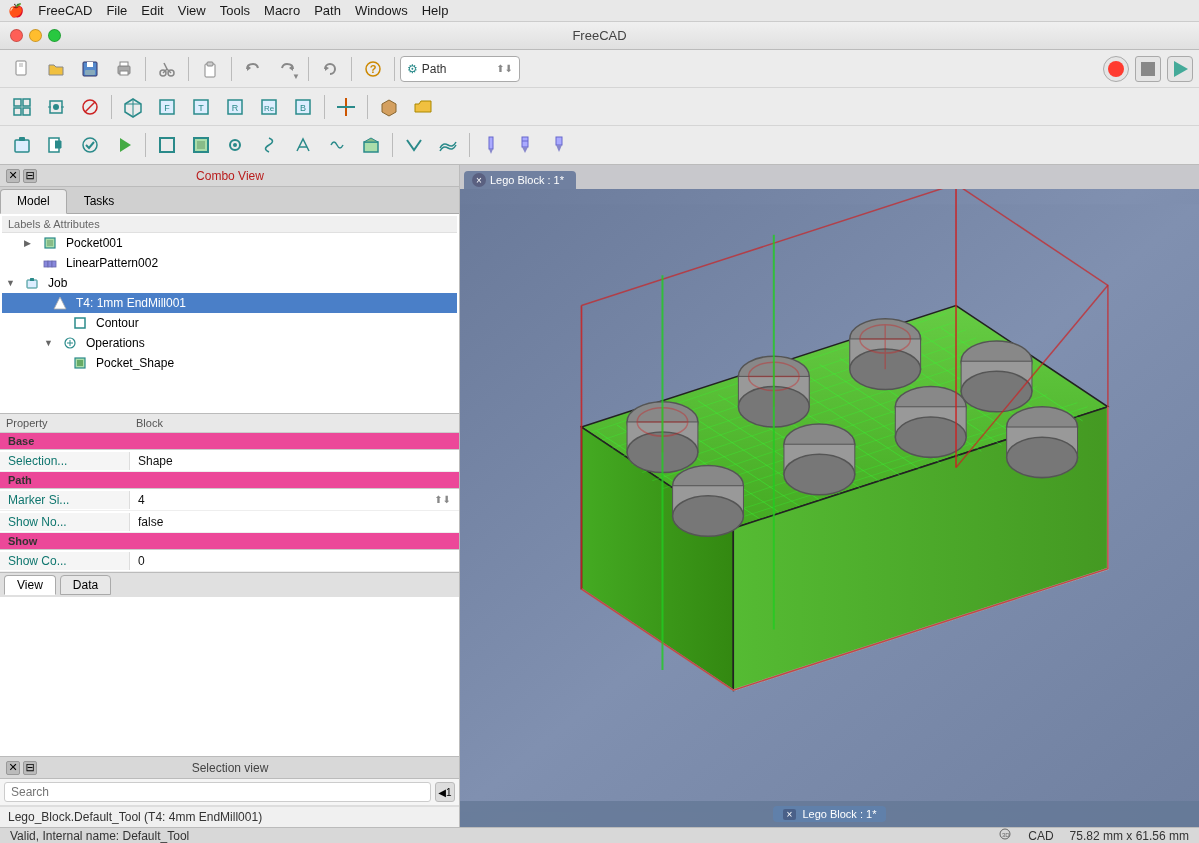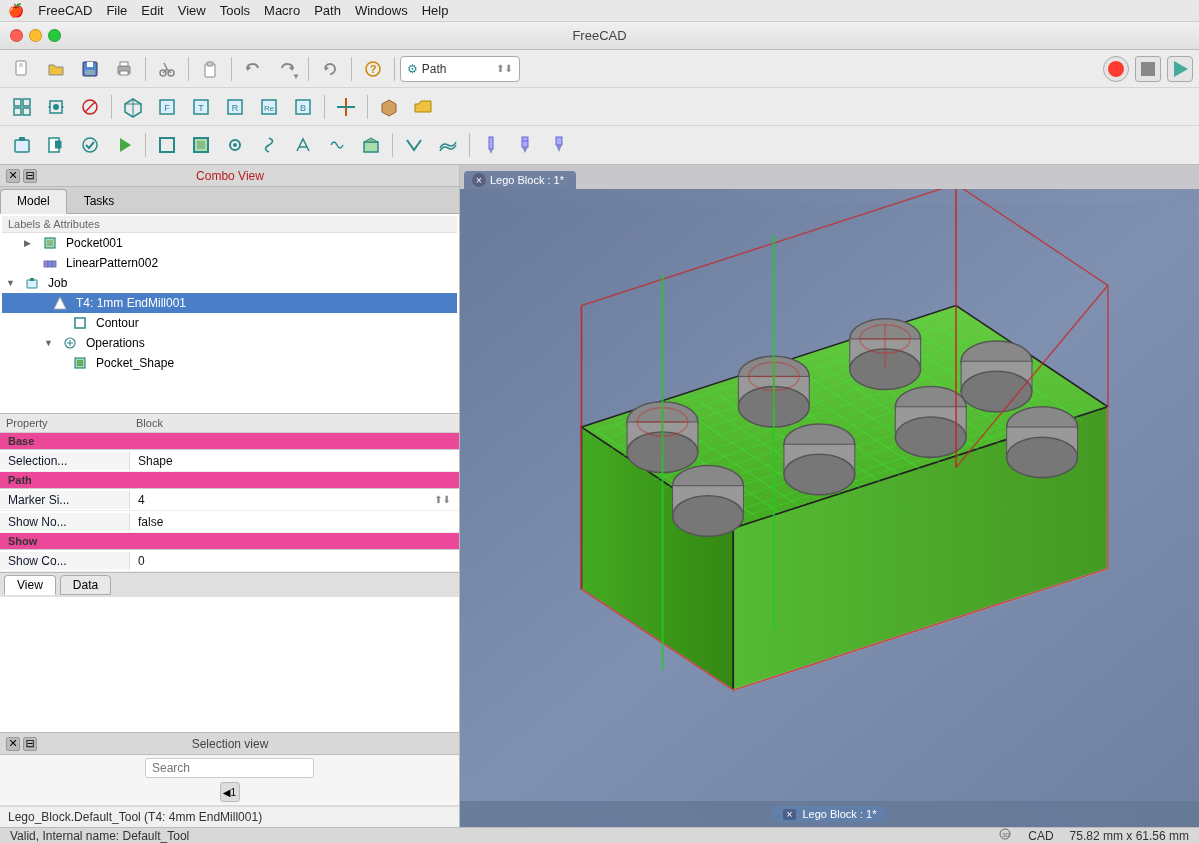--- a/index.html
+++ b/index.html
@@ -64,29 +64,29 @@
     .tree-icon { width: 16px; height: 16px; display: flex; align-items: center; justify-content: center; font-size: 13px; flex-shrink: 0; }
 
     
     #props-panel { flex: 1; overflow-y: auto; background: white; }
     .props-header { display: flex; padding: 3px 6px; background: #e8e8e8; border-bottom: 1px solid #ccc; }
     .props-col { font-size: 11px; color: #555; font-weight: 500; }
     .props-col-prop { flex: 0 0 130px; }
     .props-col-val { flex: 1; }
     .prop-group { background: #ec4899; padding: 2px 8px; font-size: 11px; color: #333; font-weight: 600; border-bottom: 1px solid #ccc; }
     .prop-row { display: flex; align-items: center; border-bottom: 1px solid #eee; min-height: 22px; }
-    .prop-name { flex: 0 0 130px; padding: 2px 8px; font-size: 12px; color: #0f172a; background: #f5f5f5; border-right: 1px solid #ddd; white-space: nowrap; overflow: hidden; text-overflow: ellipsis; }
+    .prop-name { flex: 0 0 130px; padding: 2px 8px; font-size: 12px; color: #0f766e; background: #f5f5f5; border-right: 1px solid #ddd; white-space: nowrap; overflow: hidden; text-overflow: ellipsis; }
     .prop-val { flex: 1; padding: 2px 8px; font-size: 12px; color: #111; display: flex; align-items: center; justify-content: space-between; }
     .prop-spinner { font-size: 10px; color: #888; }
 
     
     #bottom-section { border-top: 1px solid #bbb; }
     #selection-header { background: #d8d8d8; border-bottom: 1px solid #bbb; padding: 3px 6px; display: flex; align-items: center; justify-content: space-between; min-height: 22px; }
     .selection-title { font-size: 12px; color: #444; }
-    #search-bar { padding: 3px 12px; background: #f5f5f5; border-bottom: 1px solid #ddd; display: flex; align-items: center; gap: 4px; flex-direction: column; }
+    #search-bar { padding: 3px 4px; background: #f5f5f5; border-bottom: 1px solid #ddd; display: flex; align-items: center; gap: 4px; }
     #search-bar input { flex: 1; border: 1px solid #ccc; border-radius: 3px; padding: 2px 6px; font-size: 12px; background: white; outline: none; }
     .search-btn { width: 20px; height: 20px; background: #ddd; border: 1px solid #bbb; border-radius: 3px; display: flex; align-items: center; justify-content: center; font-size: 10px; }
     #status-line { padding: 3px 8px; font-size: 12px; color: #333; background: #f0f0f0; border-top: 1px solid #ddd; }
 
     #view-data-tabs { display: flex; background: #e0e0e0; border-top: 1px solid #bbb; gap: 4px; padding: 2px 4px; }
     .vd-tab { padding: 2px 12px; font-size: 12px; background: #e8e8e8; border: 1px solid #aaa; border-radius: 4px 4px 0 0; cursor: pointer; }
     .vd-tab.active { background: white; border-bottom-color: white; }
 
     
     #viewport { flex: 1; background: linear-gradient(135deg, #6a7a9a 0%, #8090b0 50%, #7080a0 100%); position: relative; overflow: hidden; }

